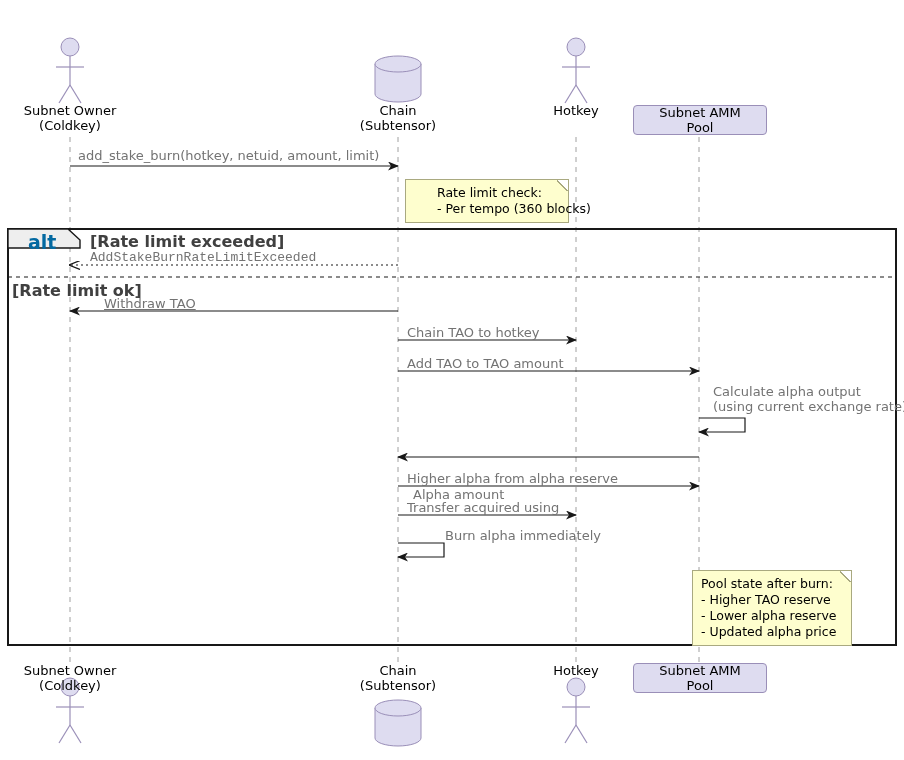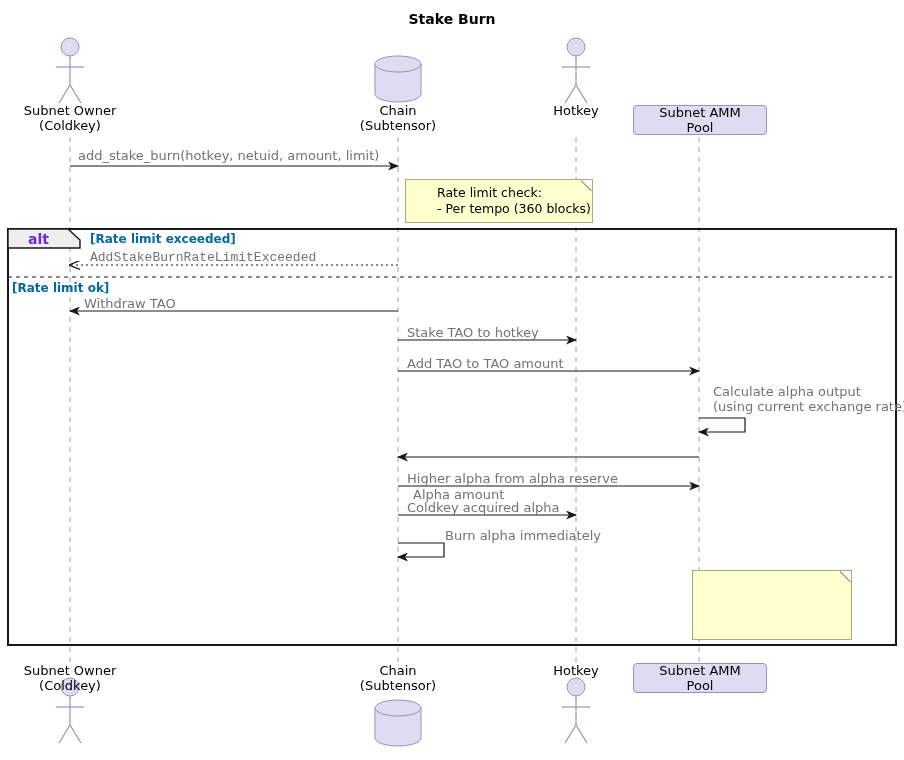--- a/index.html
+++ b/index.html
@@ -75,44 +75,43 @@
     position: absolute;
     top: 0;
     right: 0;
     width: 11px;
     height: 11px;
     background: linear-gradient(225deg, #ffffff 0 49.5%, #A9A980 49.5% 56%, #FEFECE 56% 100%);
     border-left: 0;
   }
   .alt-label {
     position: absolute;
-    font-size: 14px;
-    font-weight: bold;
-    color: #6d28d9;
-  }
-  .alt-guard {
-    position: absolute;
-    font-size: 12px;
+    font-size: 19px;
     font-weight: bold;
     color: #0369a1;
+  }
+  .alt-guard {
+    position: absolute;
+    font-size: 16px;
+    font-weight: bold;
+    color: #404040;
     white-space: pre;
   }
   .msg-label {
     position: absolute;
     font-size: 13px;
     color: #737373;
     white-space: pre;
   }
 </style>
 </head>
 <body>
 
 <div id="diagram">
 
-  <div class="title">Stake Burn</div>
 
   <svg class="layer" viewBox="0 0 904 760">
     <defs>
       <marker id="arrowFull" markerWidth="11" markerHeight="9" refX="10" refY="4.5" orient="auto" markerUnits="userSpaceOnUse">
         <path d="M0,0 L11,4.5 L0,9 L3,4.5 z" fill="#181818"></path>
       </marker>
       <marker id="arrowOpen" markerWidth="11" markerHeight="9" refX="10" refY="4.5" orient="auto" markerUnits="userSpaceOnUse">
         <path d="M0,0 L11,4.5 L0,9" fill="none" stroke="#181818" stroke-width="1.2"></path>
       </marker>
     </defs>
@@ -193,34 +192,37 @@
       <div class="txt center" style="left: 70px; top: 663px; width: 200px; margin-left: -100px; transform: none; text-align: center;">Subnet Owner
 (Coldkey)</div>
       <div class="txt center" style="left: 398px; top: 663px; width: 200px; margin-left: -100px; transform: none; text-align: center;">Chain
 (Subtensor)</div>
       <div class="txt center" style="left: 576px; top: 663px; width: 200px; margin-left: -100px; transform: none; text-align: center;">Hotkey</div>
       <div class="participant-box" style="left: 633px; top: 663px; width: 134px; height: 30px;">
         <span>Subnet AMM Pool</span>
       </div>
     </div>
   <div id="notes-layer">
-      <div class="note" style="left: 405px; top: 179px; width: 188px; min-height: 42px; padding-left: 31px;"><span>Rate limit check:
+      <div class="note" style="left: 405px; top: 179px; width: 164px; min-height: 42px; padding-left: 31px;"><span>Rate limit check:
 - Per tempo (360 blocks)</span><div class="note-fold"></div></div>
-      <div class="note" style="left: 692px; top: 570px; width: 160px; min-height: 70px;"><div class="note-fold"></div></div>
+      <div class="note" style="left: 692px; top: 570px; width: 160px; min-height: 70px;"><span>Pool state after burn:
+- Higher TAO reserve
+- Lower alpha reserve
+- Updated alpha price</span><div class="note-fold"></div></div>
     </div>
   <div id="labels-layer">
       <div class="alt-label" style="left: 28px; top: 231px;">alt</div>
       <div class="alt-guard" style="left: 90px; top: 232px;">[Rate limit exceeded]</div>
       <div class="alt-guard" style="left: 12px; top: 281px;">[Rate limit ok]</div>
       <div class="msg-label" style="left: 78px; top: 148px;">add_stake_burn(hotkey, netuid, amount, limit)</div>
       <div class="msg-label" style="left: 90px; top: 250px; font-family: Liberation Mono, monospace;">AddStakeBurnRateLimitExceeded</div>
-      <div class="msg-label" style="left: 84px; top: 296px;">Withdraw TAO</div>
-      <div class="msg-label" style="left: 407px; top: 325px;">Stake TAO to hotkey</div>
+      <div class="msg-label" style="left: 104px; top: 296px; text-decoration: underline;">Withdraw TAO</div>
+      <div class="msg-label" style="left: 407px; top: 325px;">Chain TAO to hotkey</div>
       <div class="msg-label" style="left: 407px; top: 356px;">Add TAO to TAO amount</div>
       <div class="msg-label" style="left: 413px; top: 442px; margin-top: 45px;">Alpha amount</div>
       <div class="msg-label" style="left: 407px; top: 471px;">Higher alpha from alpha reserve</div>
-      <div class="msg-label" style="left: 407px; top: 500px;">Coldkey acquired alpha</div>
+      <div class="msg-label" style="left: 407px; top: 500px;">Transfer acquired using</div>
       <div class="msg-label" style="left: 713px; top: 384px;">Calculate alpha output
 (using current exchange rate)</div>
       <div class="msg-label" style="left: 407px; top: 528px; margin-left: 38px;">Burn alpha immediately</div>
     </div>
 
 </div>
 
 </body></html>

